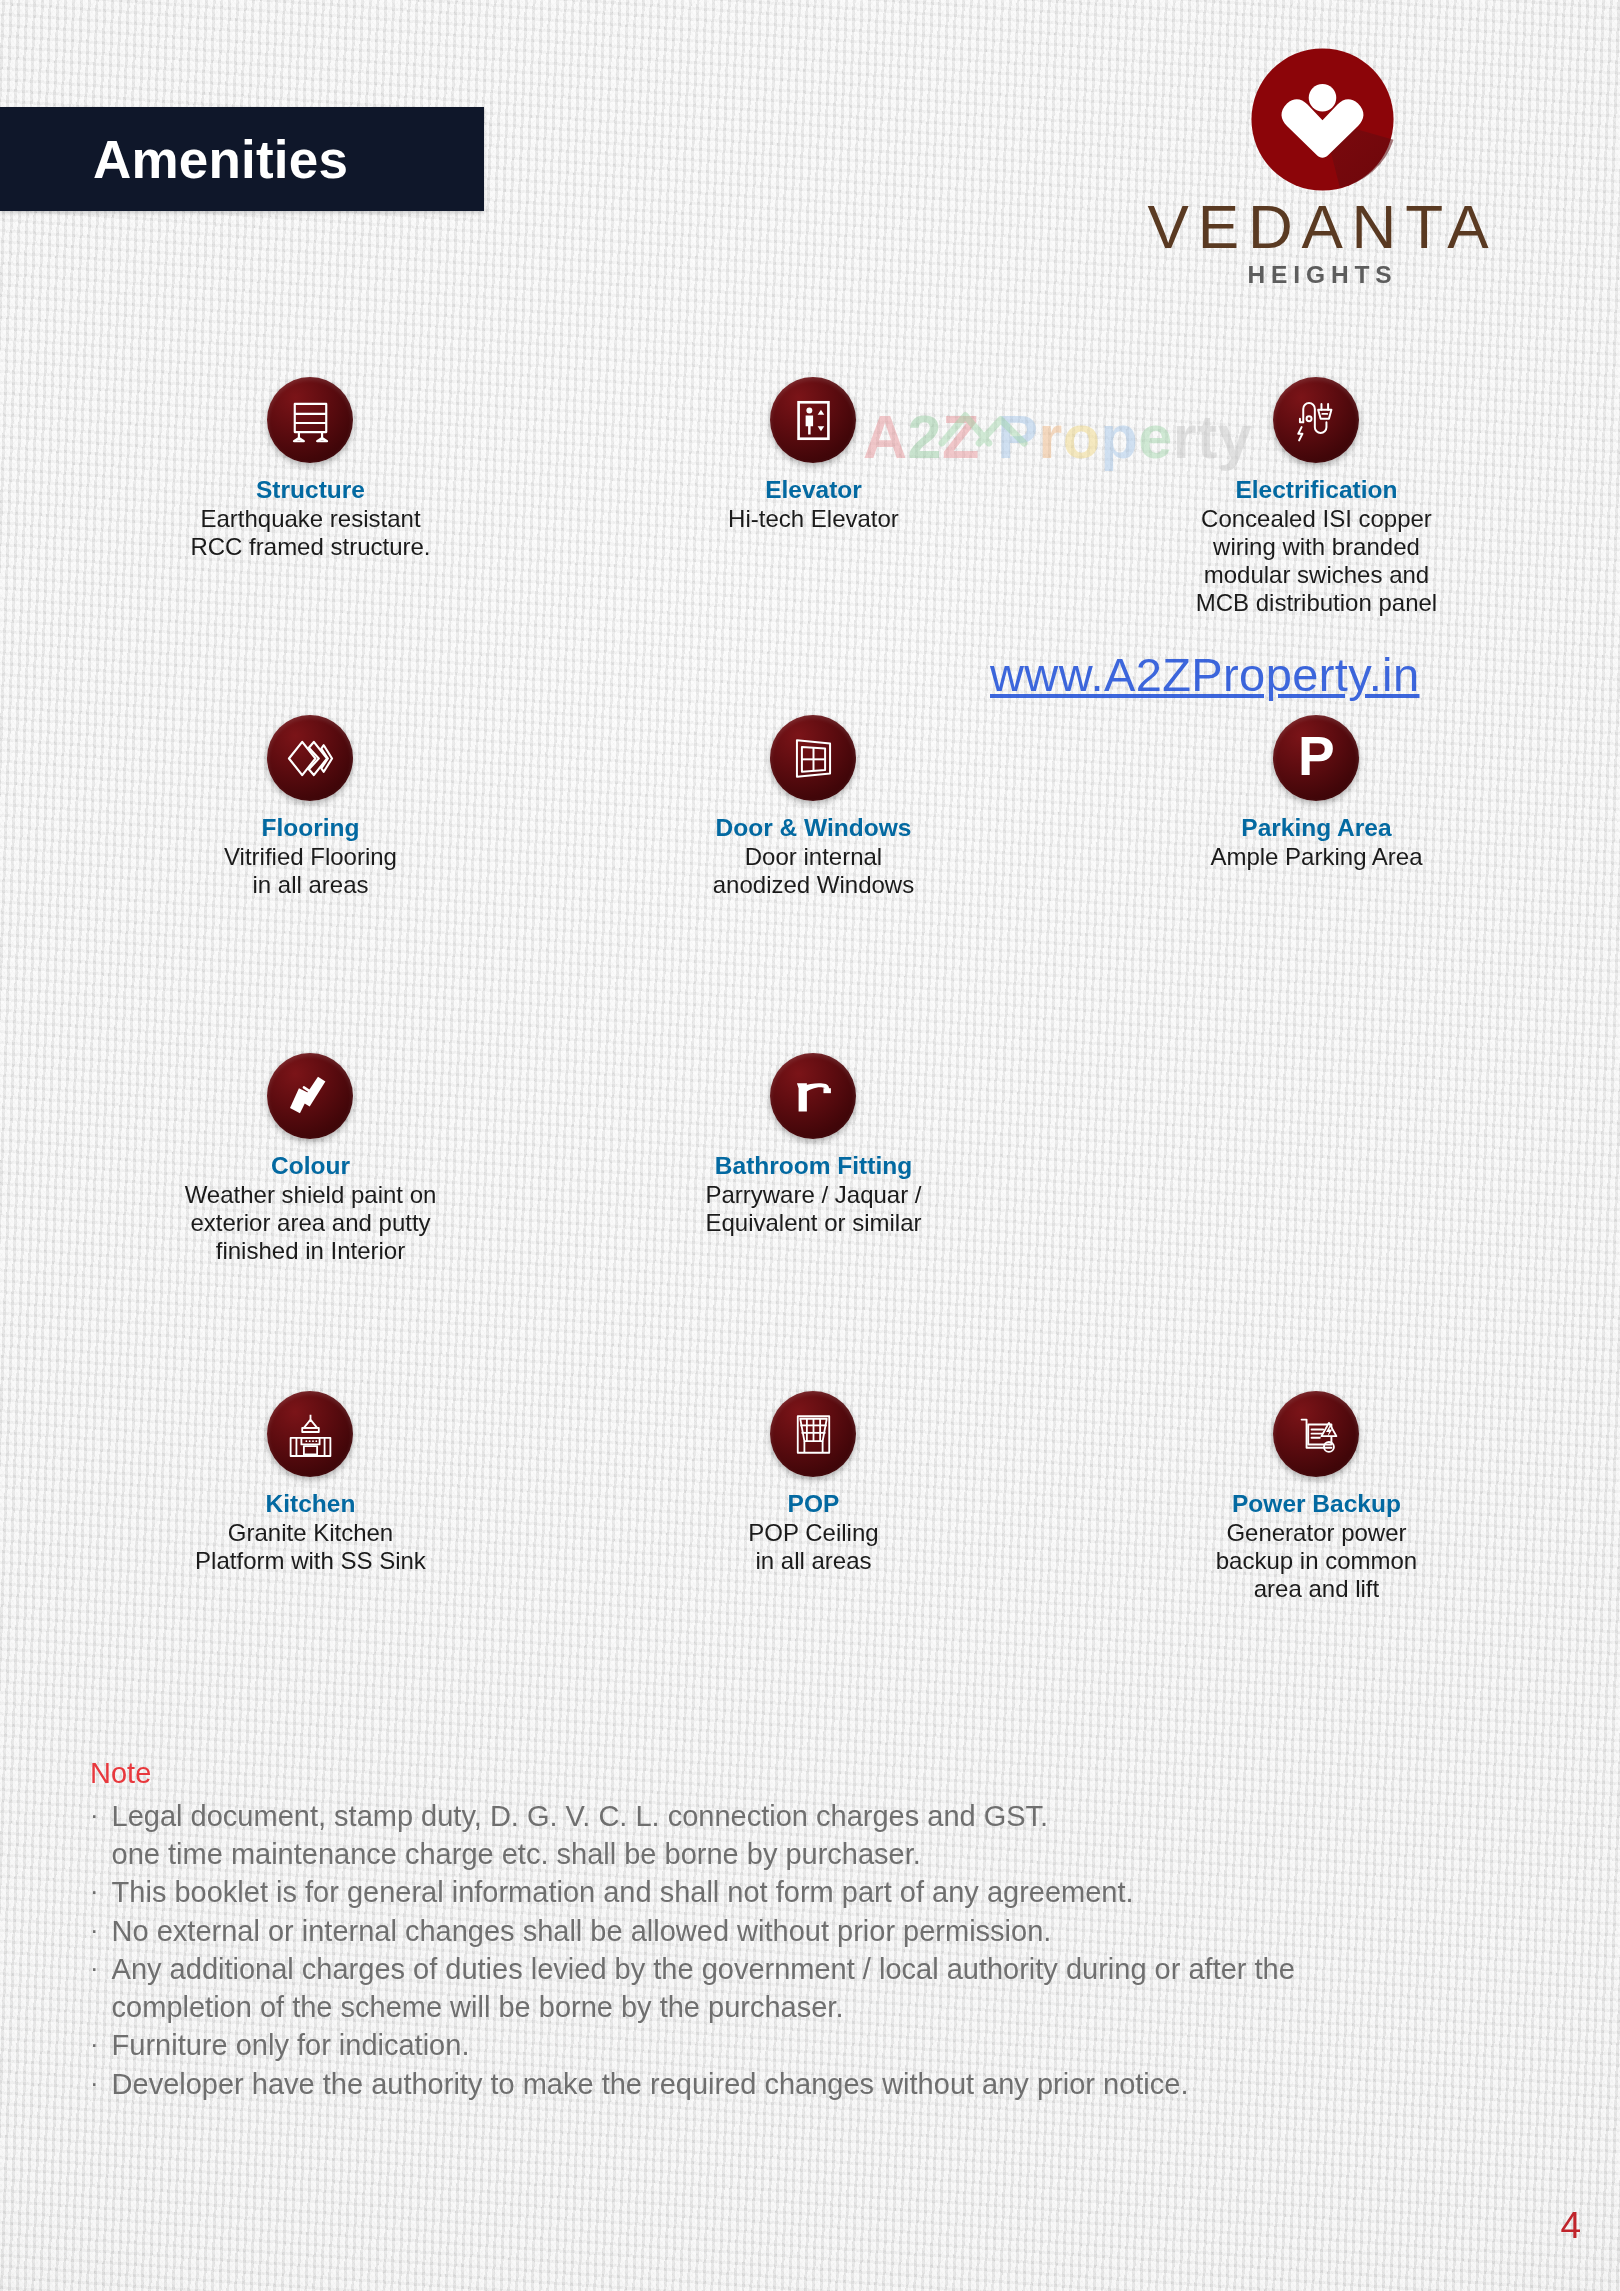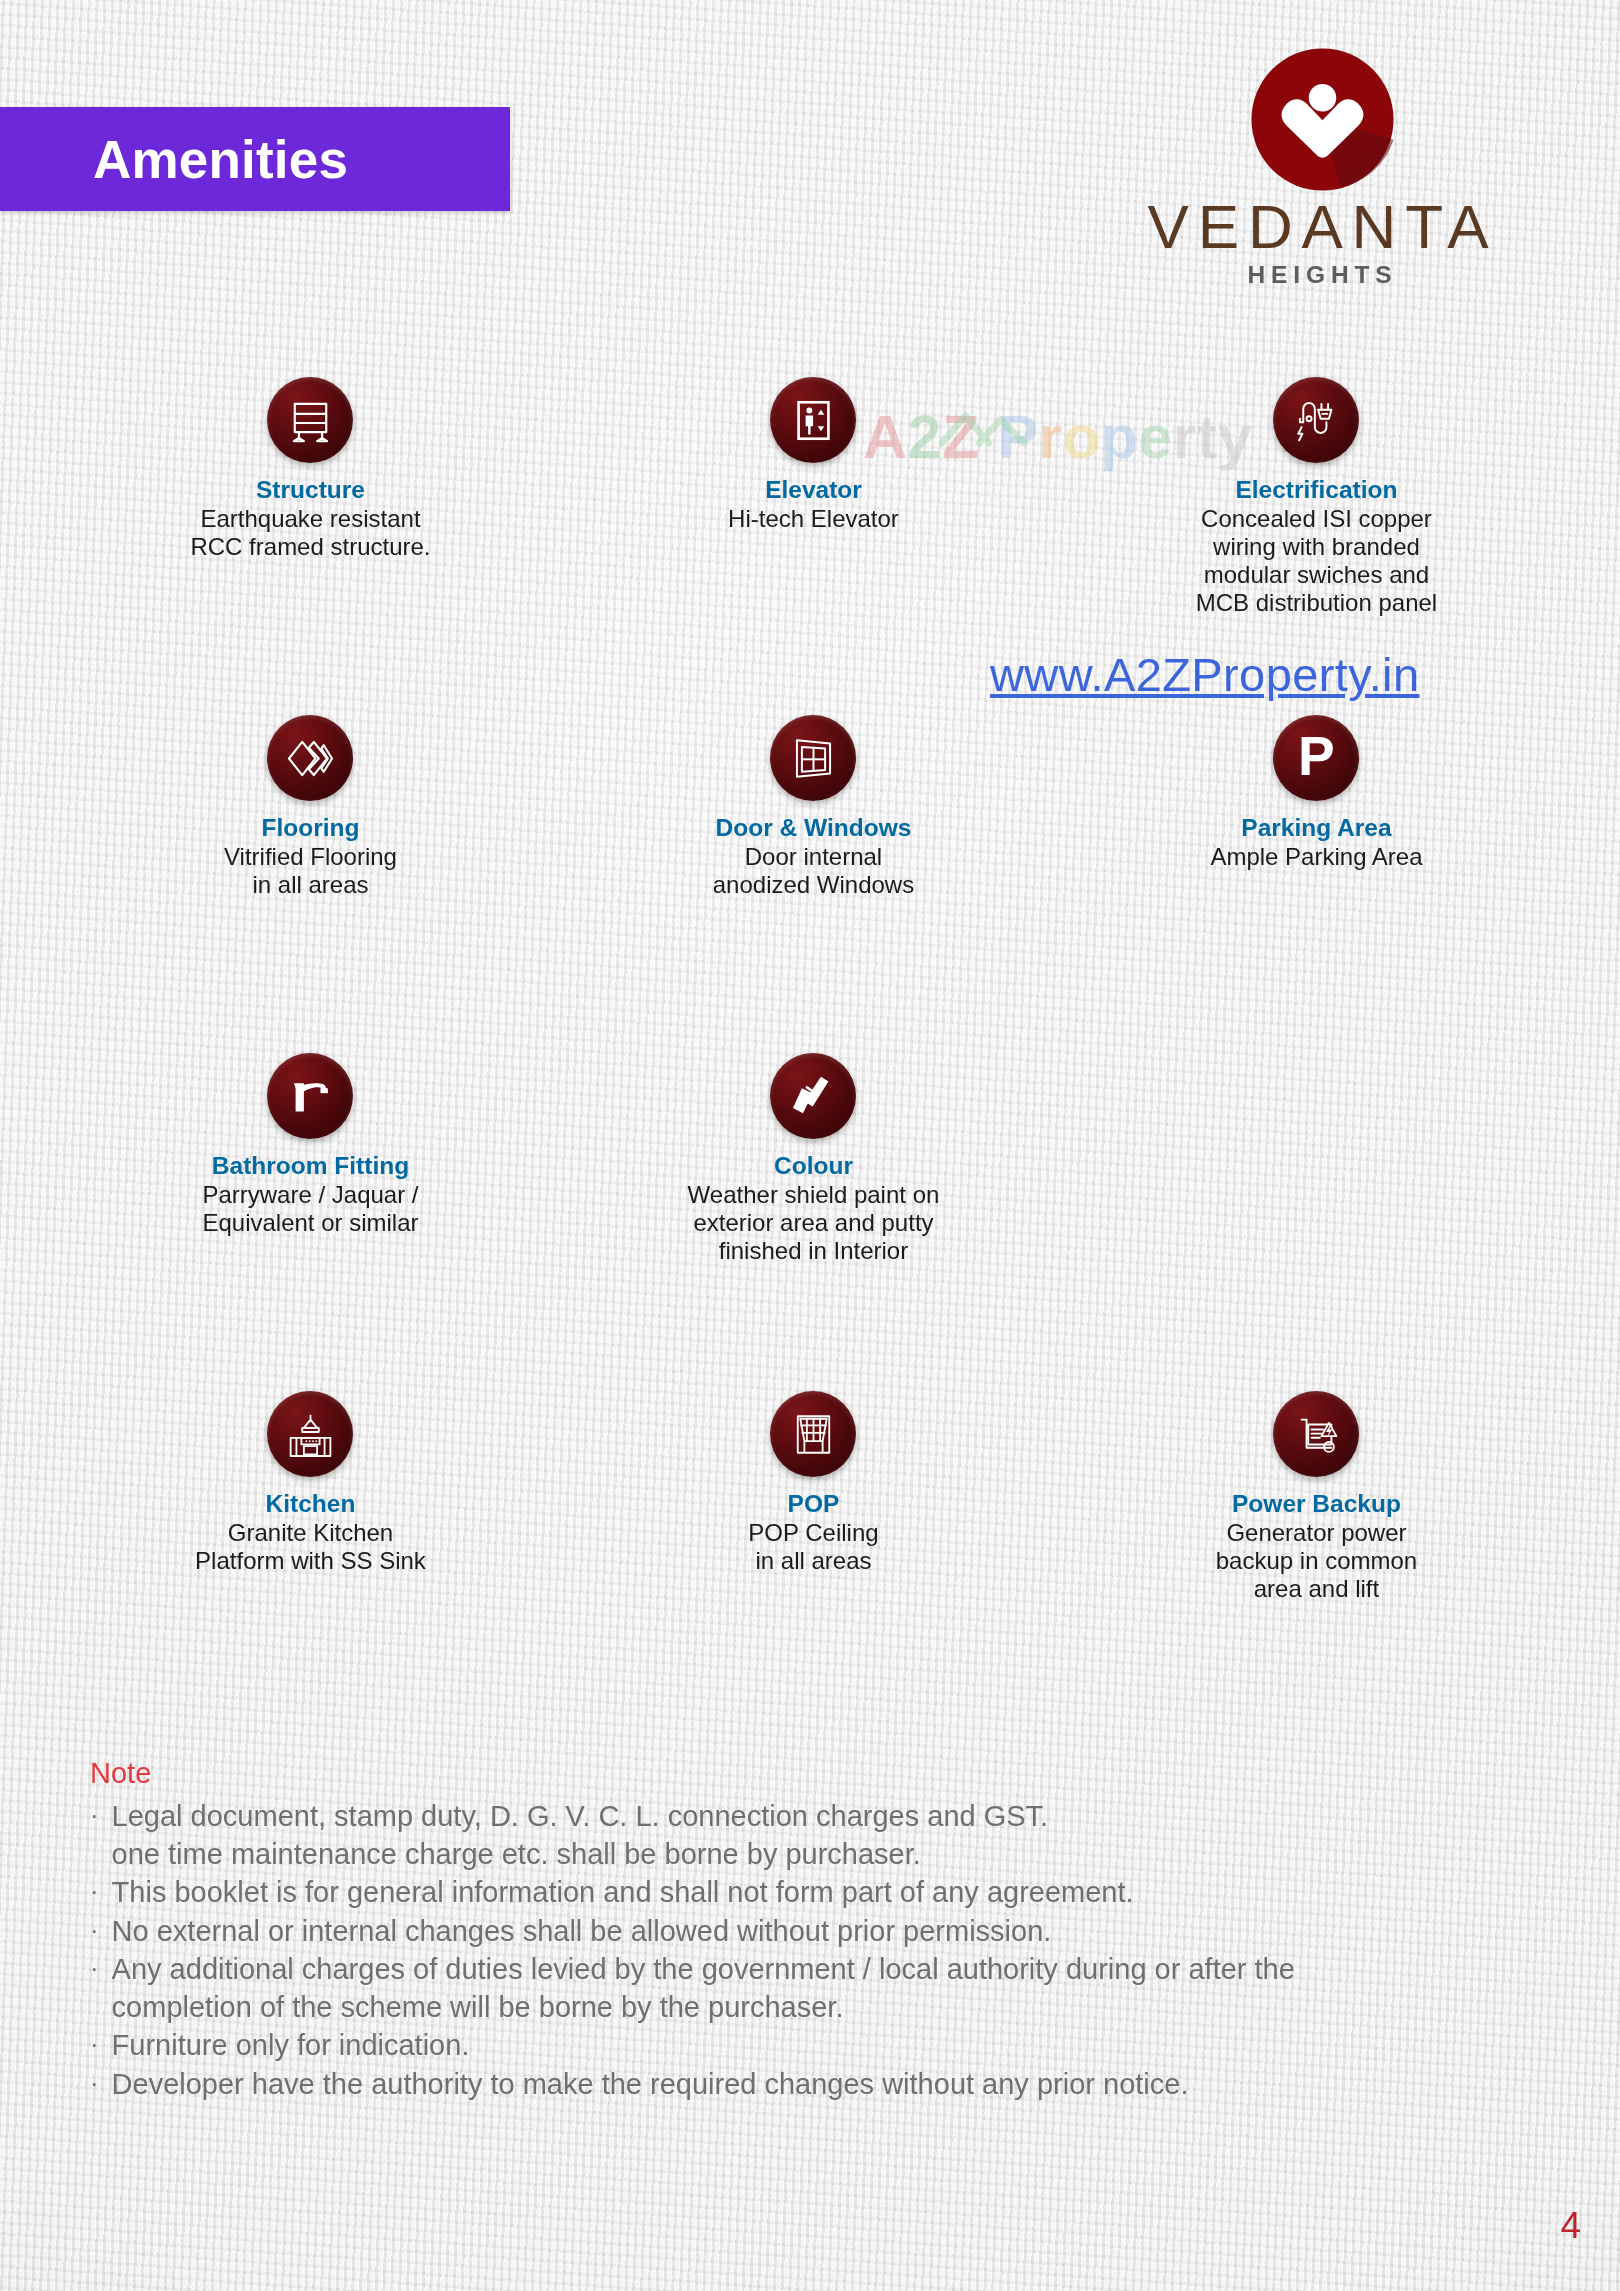--- a/index.html
+++ b/index.html
@@ -20,23 +20,22 @@
     z-index:0;
   }
   #vignette{
     position:absolute;inset:0;z-index:1;pointer-events:none;
     background:radial-gradient(150% 110% at 50% 45%, rgba(255,255,255,0) 55%, rgba(120,120,120,.10) 100%);
   }
 
   
   #amenities-banner{
     position:absolute;left:0;top:107px;width:484px;height:104px;
-    background:#6d28d9;z-index:4;
+    background:#0f172a;z-index:4;
     box-shadow:0 2px 3.9px rgba(0,0,0,.18);
-    padding-left:26px;
   }
   #amenities-banner .t{
     color:#fff;font-size:53px;font-weight:bold;letter-spacing:0.2px;
     position:absolute;left:93px;top:50%;transform:translateY(-50%);
     white-space:nowrap;
   }
 
   
   #logo{position:absolute;left:1112px;top:47px;width:421px;z-index:4;text-align:center;}
   #logo-mark{width:145px;height:145px;margin:0 auto;display:block;}
@@ -232,45 +231,45 @@
       <div class="a-desc">Ample Parking Area</div>
     </div>
   </div>
 
   <div class="grid-row r3">
 
     <div class="cell">
       <div class="badge">
         <svg width="53" height="53" viewBox="0 0 64 64">
           <g fill="#fff">
-            <path d="M12 16 L24 16 L24 50 L14 50 L14 22 Z"></path>
-            <path d="M18 20 C28 16 40 15 47 17 C50 18 51 21 51 24 L46 24 C46 22 45 21 43 21 C36 20 27 23 21 28 Z"></path>
-            <path d="M44 22 h9 v6 h-9 z"></path>
-          </g>
-        </svg>
-      </div>
-      <div class="a-title">Bathroom Fitting</div>
-      <div class="a-desc">Parryware / Jaquar /
-Equivalent or similar</div>
-    </div>
-
-    <div class="cell">
-      <div class="badge">
-        <svg width="53" height="53" viewBox="0 0 64 64">
-          <g fill="#fff">
             <path d="M41 8 L50 14 L31 44 L21 38 Z"></path>
             <path d="M20 22 L32 30 L17 52 L6 44 Z" transform="rotate(-8 20 36)"></path>
           </g>
           <path d="M33 27 L24 21" stroke="#fff" stroke-width="3" stroke-linecap="round"></path>
         </svg>
       </div>
       <div class="a-title">Colour</div>
       <div class="a-desc">Weather shield paint on
 exterior area and putty
 finished in Interior</div>
+    </div>
+
+    <div class="cell">
+      <div class="badge">
+        <svg width="53" height="53" viewBox="0 0 64 64">
+          <g fill="#fff">
+            <path d="M12 16 L24 16 L24 50 L14 50 L14 22 Z"></path>
+            <path d="M18 20 C28 16 40 15 47 17 C50 18 51 21 51 24 L46 24 C46 22 45 21 43 21 C36 20 27 23 21 28 Z"></path>
+            <path d="M44 22 h9 v6 h-9 z"></path>
+          </g>
+        </svg>
+      </div>
+      <div class="a-title">Bathroom Fitting</div>
+      <div class="a-desc">Parryware / Jaquar /
+Equivalent or similar</div>
     </div>
   </div>
 
   <div class="grid-row">
     <div class="cell">
       <div class="badge">
         <svg width="53" height="53" viewBox="0 0 64 64">
           <g fill="none" stroke="#fff" stroke-width="2.2" stroke-linejoin="round">
             <path d="M32 8 L32 14 M24 24 L32 14 L40 24 Z"></path>
             <rect x="22" y="24" width="20" height="5"></rect>

